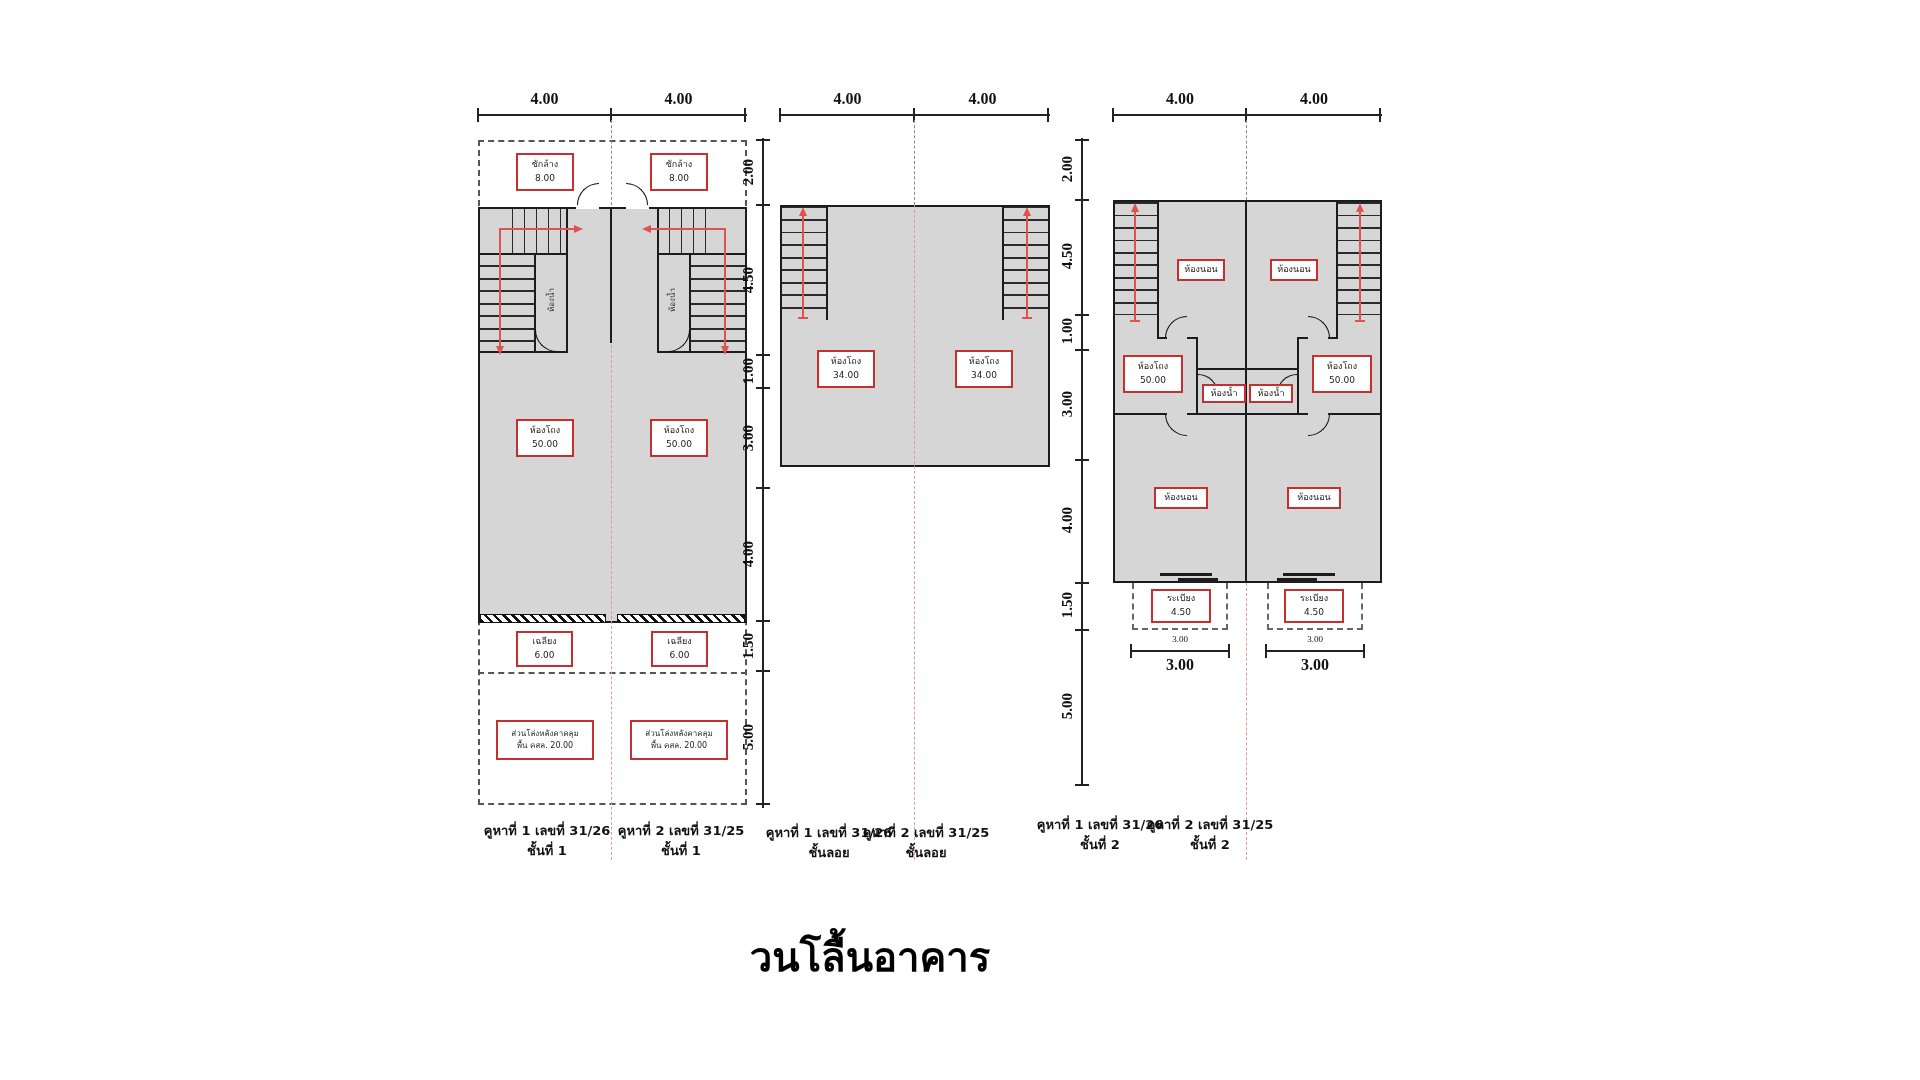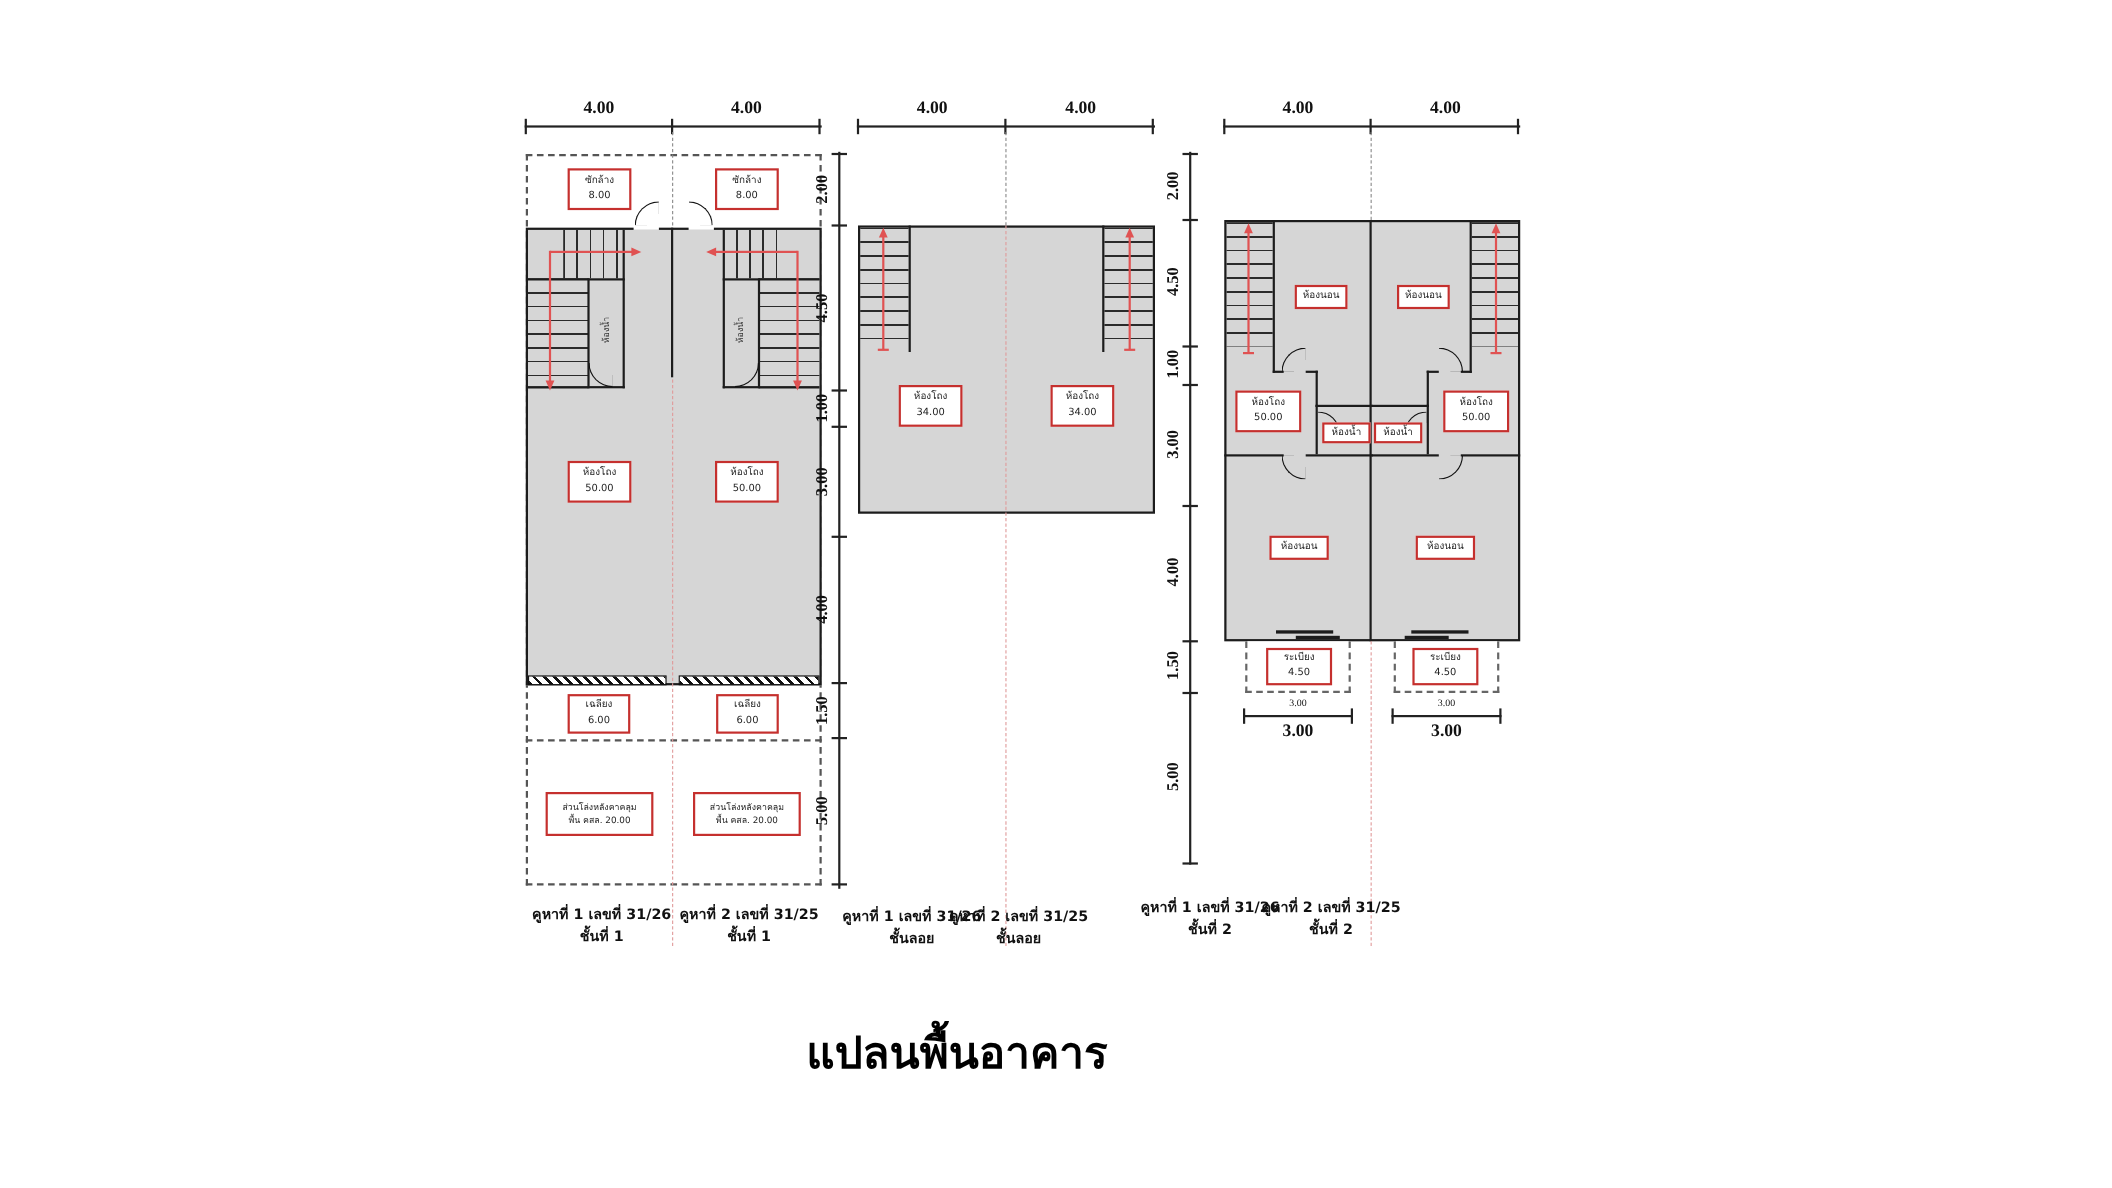--- a/index.html
+++ b/index.html
@@ -313,15 +313,15 @@
   <div class="abs dimline-h" style="left:1265px;top:650px;width:100px"></div>
   <div class="abs tick-v" style="left:1265px;top:644px"></div>
   <div class="abs tick-v" style="left:1363px;top:644px"></div>
   <div class="abs dimtext" style="left:1293px;top:656px;width:44px">3.00</div>
 
   <div class="abs caption" style="left:1025px;top:814px">คูหาที่ 1 เลขที่ 31/26</div>
   <div class="abs caption" style="left:1025px;top:834px">ชั้นที่ 2</div>
   <div class="abs caption" style="left:1135px;top:814px">คูหาที่ 2 เลขที่ 31/25</div>
   <div class="abs caption" style="left:1135px;top:834px">ชั้นที่ 2</div>
 
-  <div class="abs title" style="left:640px;top:925px">แปลนพื้นอาคาร</div>
+  <div class="abs title" style="left:640px;top:925px">วนโลื้นอาคาร</div>
 
 </div>
 
 </body></html>

